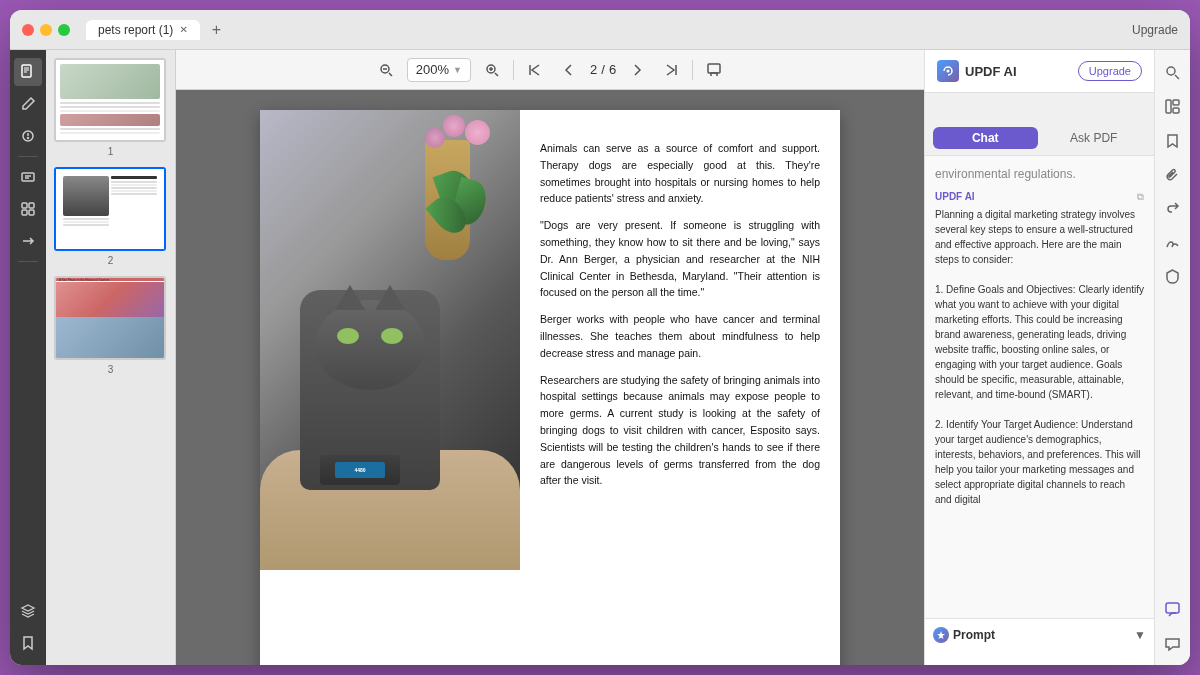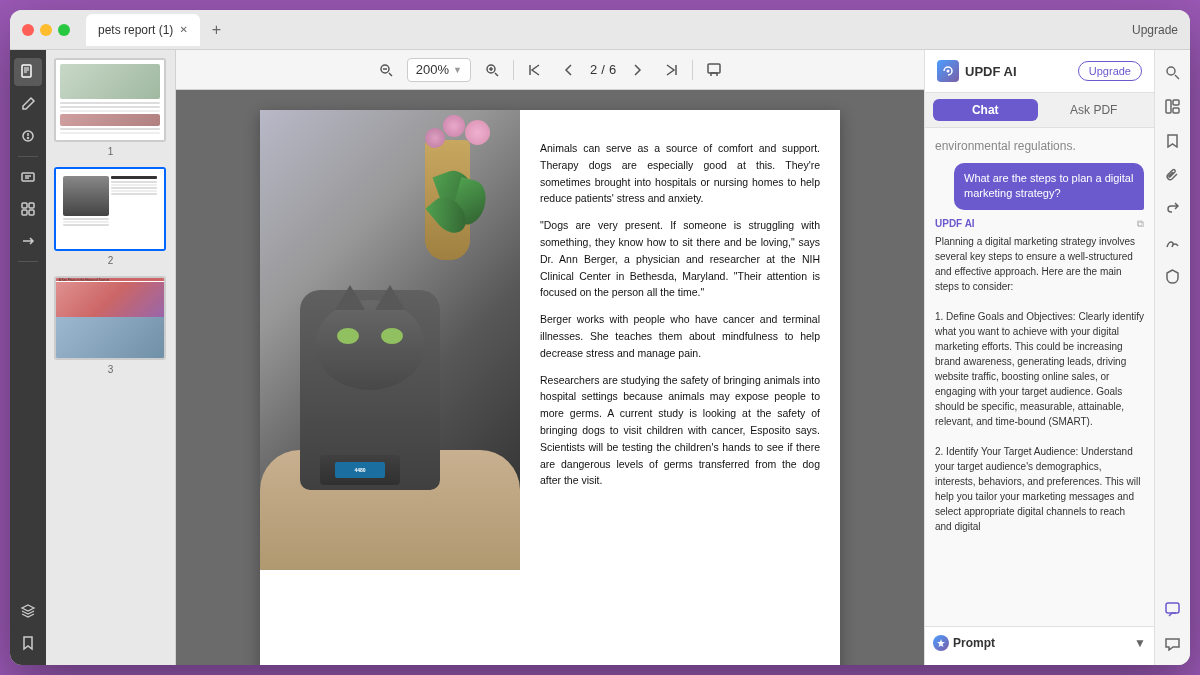--- a/index.html
+++ b/index.html
@@ -49,21 +49,21 @@
     .tl-green { background: #28c840; }
     .tab {
       background: #ffffff;
       border-radius: 6px 6px 0 0;
       padding: 4px 12px;
       font-size: 12px;
       color: #333;
       display: flex;
       align-items: center;
       gap: 6px;
-      height: 32px;
+      height: 20px;
     }
     .tab-close {
       font-size: 10px;
       color: #666;
       cursor: pointer;
     }
     .tab-add {
       font-size: 16px;
       color: #666;
       cursor: pointer;
@@ -307,20 +307,21 @@
       gap: 4px;
     }
     .ai-tab {
       flex: 1;
       text-align: center;
       padding: 4px 8px;
       border-radius: 6px;
       font-size: 12px;
       cursor: pointer;
       color: #666;
+      margin-top: 28px;
     }
     .ai-tab.active {
       background: #6a5acd;
       color: #fff;
       font-weight: 600;
     }
     .ai-messages {
       flex: 1;
       overflow-y: auto;
       padding: 10px;
@@ -366,21 +367,21 @@
     }
     .ai-prompt-area {
       border-top: 1px solid #e0e0e0;
       padding: 8px;
       background: #fff;
     }
     .prompt-header {
       display: flex;
       align-items: center;
       justify-content: space-between;
-      margin-bottom: 6px;
+      margin-bottom: 14px;
     }
     .prompt-label-row {
       display: flex;
       align-items: center;
       gap: 4px;
     }
     .prompt-dot {
       width: 16px;
       height: 16px;
       background: linear-gradient(135deg, #4a9eff 0%, #7b5ea7 100%);
@@ -870,21 +871,20 @@
         <div class="ai-tab active">
           <span>Chat</span>
         </div>
         <div class="ai-tab">
           <span>Ask PDF</span>
         </div>
       </div>
 
       <div class="ai-messages">
         <div class="msg-env-text">environmental regulations.</div>
-        <div class="msg-user">What are the steps to plan a digital marketing strategy?</div>
         <div>
           <div class="msg-ai-header">
             <span class="msg-ai-label">UPDF AI</span>
             <span class="msg-ai-copy">⧉</span>
           </div>
           <div class="msg-ai-content">
             Planning a digital marketing strategy involves several key steps to ensure a well-structured and effective approach. Here are the main steps to consider:<br><br>
             1. Define Goals and Objectives: Clearly identify what you want to achieve with your digital marketing efforts. This could be increasing brand awareness, generating leads, driving website traffic, boosting online sales, or engaging with your target audience. Goals should be specific, measurable, attainable, relevant, and time-bound (SMART).<br><br>
             2. Identify Your Target Audience: Understand your target audience's demographics, interests, behaviors, and preferences. This will help you tailor your marketing messages and select appropriate digital channels to reach and digital
           </div>

